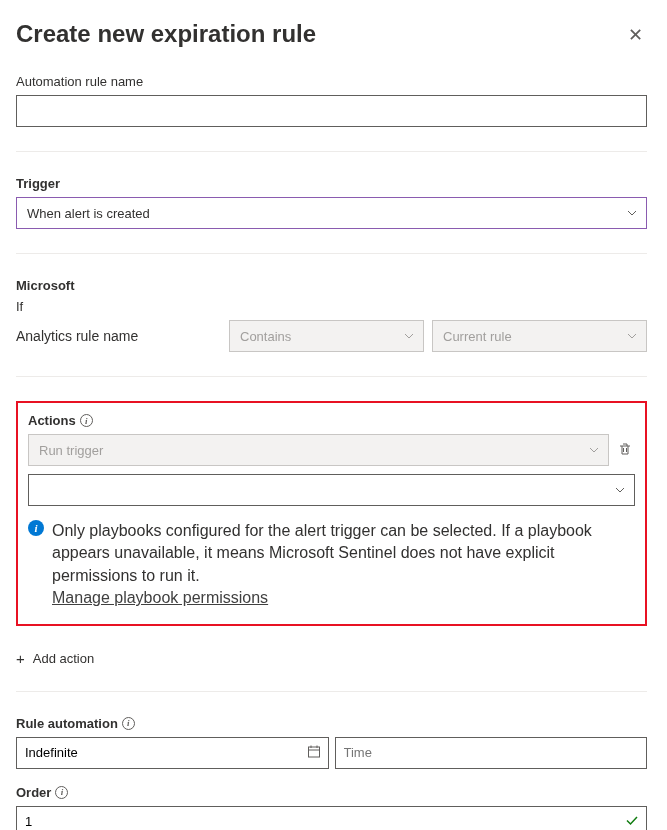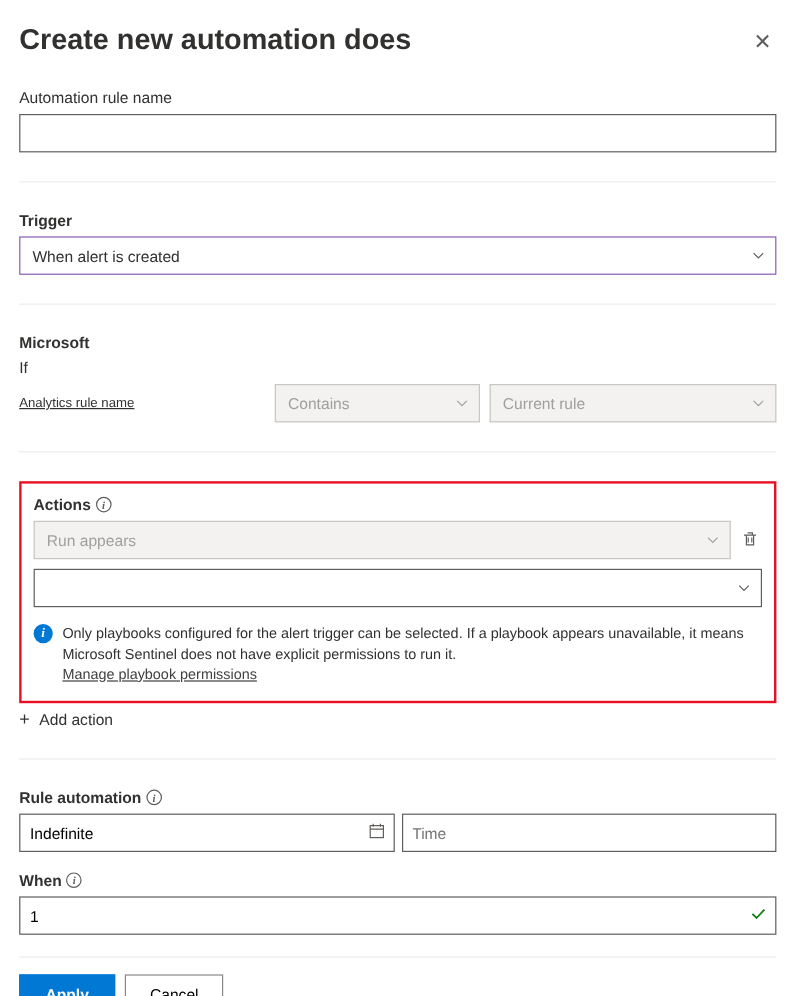--- a/index.html
+++ b/index.html
@@ -38,40 +38,40 @@
   }
   .dropdown.purple { border-color: #8a5bb0; }
   .dropdown.disabled { background: #f3f2f1; color: #a19f9d; border-color: #c8c6c4; cursor: default; }
   .dropdown .chev, .chev-abs {
     position: absolute; right: 8px; top: 50%; transform: translateY(-50%);
     width: 12px; height: 12px; pointer-events: none;
   }
   .chev-svg { width: 12px; height: 12px; }
   .divider { border: none; border-top: 1px solid #edebe9; margin: 24px 0; }
   .cond-row { display: flex; gap: 8px; align-items: center; }
-  .cond-label { width: 205px; font-size: 11px; text-decoration: underline; }
-  .cond-op { width: 171px; text-align: right; }
+  .cond-label { width: 205px; font-size: 14px; }
+  .cond-op { width: 195px; text-align: right; }
   .cond-val { flex: 1; }
   .info-icon {
     display: inline-flex; width: 13px; height: 13px; border: 1px solid #605e5c;
     border-radius: 50%; align-items: center; justify-content: center;
     font-size: 9px; font-style: italic; font-family: Georgia, serif; color: #605e5c;
   }
-  .highlight-box { border: 2px solid #e81123; padding: 10px 10px 14px 10px; margin-bottom: 5px; }
+  .highlight-box { border: 2px solid #e81123; padding: 10px 10px 14px 10px; margin-bottom: 24px; }
   .action-row { display: flex; gap: 6px; align-items: center; margin-bottom: 8px; }
   .action-row .dropdown { flex: 1; }
   .trash-btn { background: none; border: none; cursor: pointer; padding: 2px; color: #605e5c; }
   .trash-btn svg { width: 16px; height: 16px; }
   .info-row { display: flex; gap: 8px; margin-top: 14px; align-items: flex-start; }
   .info-badge {
     width: 16px; height: 16px; min-width: 16px; border-radius: 50%;
     background: #0078d4; color: #fff; display: flex; align-items: center; justify-content: center;
     font-size: 11px; font-weight: bold; font-style: italic; font-family: Georgia, serif;
   }
-  .info-text { font-size: 12px; color: #323130; line-height: 1.4; }
+  .info-text { font-size: 16px; color: #323130; line-height: 1.4; }
   .info-text a { color: #404040; text-decoration: underline; }
   .add-action { display: flex; align-items: center; gap: 8px; cursor: pointer; font-size: 13px; margin-bottom: 8px; }
   .add-action .plus { font-size: 15px; font-weight: 400; }
   .exp-row { display: flex; gap: 6px; }
   .date-box { position: relative; flex: 1; }
   .time-box { flex: 1; }
   .cal-icon { position: absolute; right: 8px; top: 50%; transform: translateY(-50%); color: #605e5c; }
   .cal-icon svg { width: 14px; height: 14px; }
   .order-input { position: relative; }
   .check-abs { position: absolute; right: 8px; top: 50%; transform: translateY(-50%); color: #107c10; }
@@ -83,21 +83,21 @@
     border: 1px solid #8a8886; background: #fff; cursor: pointer; min-width: 80px;
   }
   .btn.primary { background: #0078d4; color: #fff; border-color: #0078d4; font-weight: 600; }
 </style>
 </head>
 <body>
 
 
 
 <div class="header-row">
-  <h1>Create new automation does</h1>
+  <h1>Create new expiration rule</h1>
   <button class="close-btn">
     <span>✕</span>
   </button>
 </div>
 
 <div class="section-label">Automation rule name</div>
 <input type="text" class="text-input" value="" style="">
 
 <hr class="divider">
 
@@ -137,21 +137,21 @@
 
 <hr class="divider">
 
 <div class="highlight-box">
   <div class="section-label bold">
     <span>Actions</span>
     <span class="info-icon">i</span>
   </div>
   <div class="action-row">
     <div class="dropdown disabled">
-      <span>Run appears</span>
+      <span>Run trigger</span>
       <span class="chev">
         <svg class="chev-svg" viewBox="0 0 12 12">
             <path d="M2 4 L6 8 L10 4" stroke="#a19f9d" stroke-width="1" fill="none"></path>
           </svg>
       </span>
     </div>
     <button class="trash-btn">
       <span>
         <svg viewBox="0 0 16 16">
             <path d="M3 5 h10 M5 5 v8 h6 v-8 M6 3 h4 v2 M6.5 7 v4 M9.5 7 v4" stroke="#605e5c" stroke-width="1" fill="none"></path>
@@ -200,21 +200,21 @@
     </span>
   </div>
   <div class="time-box">
     <input type="text" class="text-input" style="color: rgb(161, 159, 157);" placeholder="Time">
   </div>
 </div>
 
 <div style="height:16px"></div>
 
 <div class="section-label bold">
-  <span>When</span>
+  <span>Order</span>
   <span class="info-icon">i</span>
 </div>
 <div class="order-input">
   <input type="text" class="text-input" value="1" style="">
   <span class="check-abs">
     <svg viewBox="0 0 14 14">
         <path d="M2 7 L5.5 10.5 L12 3.5" stroke="#107c10" stroke-width="1.5" fill="none"></path>
       </svg>
   </span>
 </div>

